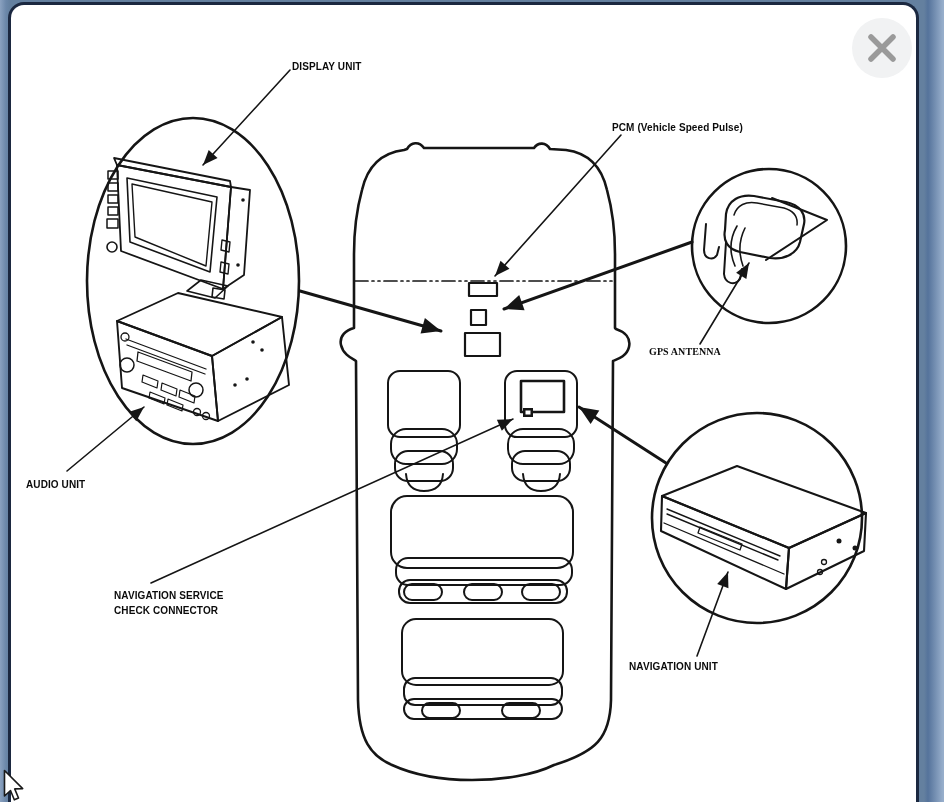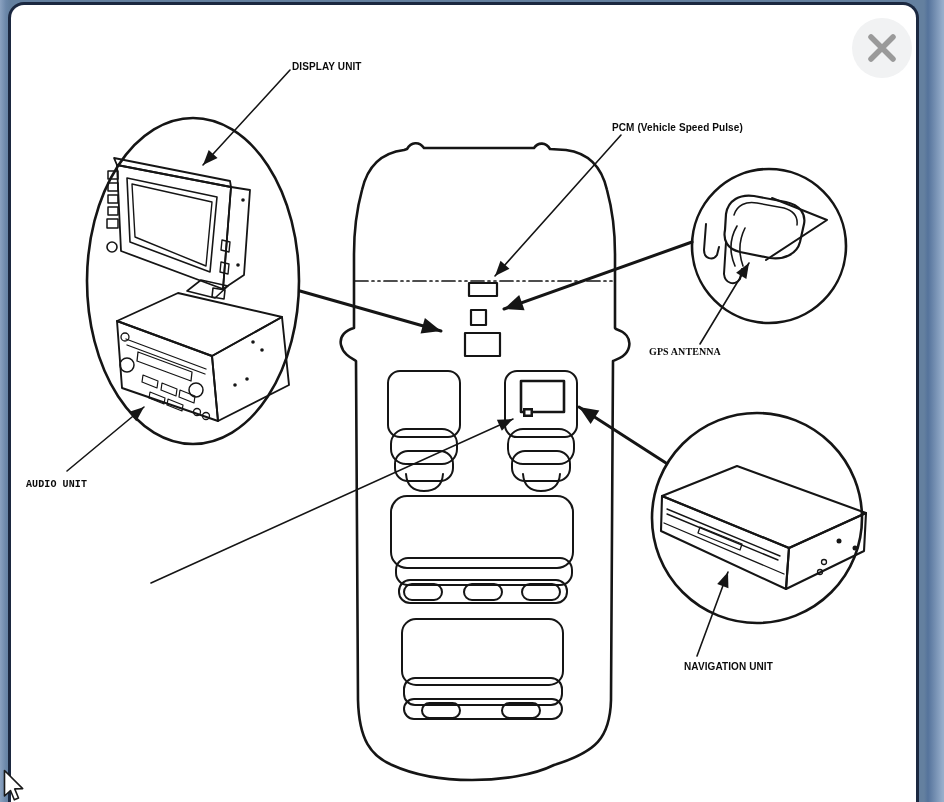--- a/index.html
+++ b/index.html
@@ -174,22 +174,26 @@
       <path class="ln" stroke-width="1.6" marker-end="url(#ah)" d="M 697,656 L 728,572"></path>
       <path class="ln" stroke-width="3" marker-end="url(#ahL)" d="M 300,291 L 441,331"></path>
       <path class="ln" stroke-width="3" marker-end="url(#ahL)" d="M 692,242 L 504,309"></path>
       <path class="ln" stroke-width="3" marker-end="url(#ahL)" d="M 666,463 L 579,407"></path>
     </g>
   </svg>
 
   <div class="lbl" style="left:292px;top:59px;">DISPLAY UNIT</div>
   <div class="lbl" style="left:612px;top:120px;text-align:center;">PCM (Vehicle Speed Pulse)</div>
   <div class="lbl" style="left:649px;top:344px;font-family:Liberation Serif, serif;">GPS ANTENNA</div>
-  <div class="lbl" style="left:26px;top:477px;font-family:Liberation Mono, monospace;">AUDIO UNIT</div>
-  <div class="lbl" style="left:684px;top:659px;">NAVIGATION UNIT</div>
+  <div class="lbl" style="left:26px;top:477px;">AUDIO UNIT</div>
+  <div class="lbl" style="left:114px;top:588px;">
+    <div>NAVIGATION SERVICE</div>
+    <div>CHECK CONNECTOR</div>
+  </div>
+  <div class="lbl" style="left:629px;top:659px;">NAVIGATION UNIT</div>
 
   <div class="close-btn">
     <svg width="34" height="34" viewBox="0 0 34 34">
       <path d="M6,6 L28,28 M28,6 L6,28" stroke="#9a9a9a" stroke-width="5.5" stroke-linecap="round" fill="none"></path>
     </svg>
   </div>
 
   <svg width="30" height="36" style="position:absolute;left:3px;top:769px;">
     <path d="M1.5,1.5 L1.5,27 L7.5,21.5 L11.3,30.8 L15.5,29 L11.7,19.9 L19.7,19.6 Z" fill="#ffffff" stroke="#1a1a1a" stroke-width="1.6" stroke-linejoin="round"></path>
   </svg>

